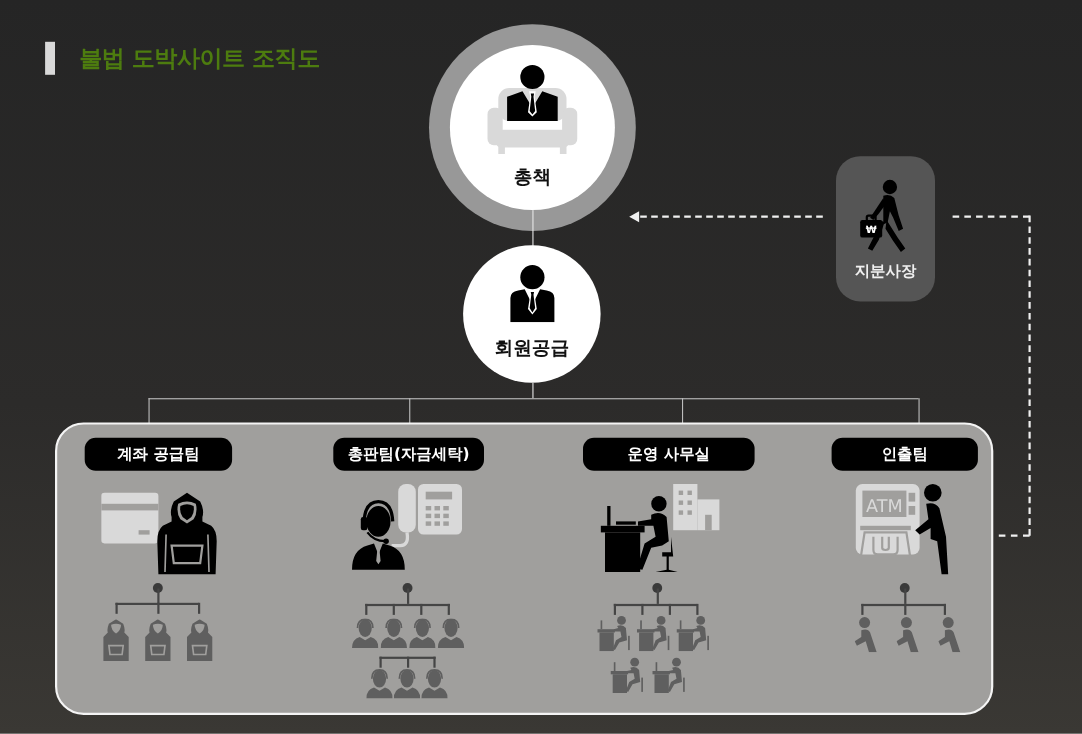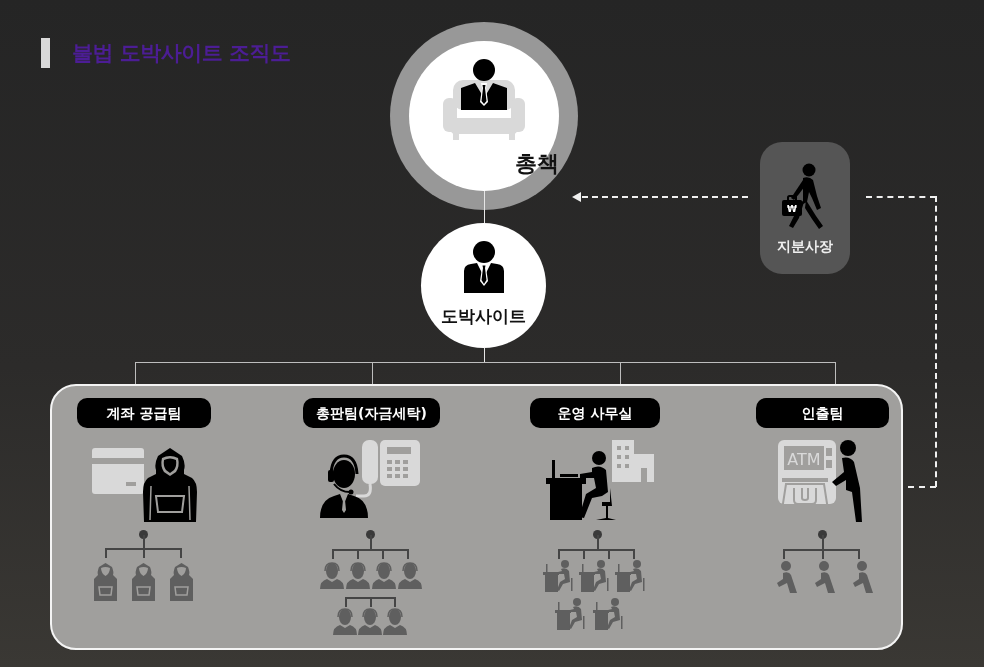--- a/index.html
+++ b/index.html
@@ -5,25 +5,25 @@
   * { box-sizing: border-box; margin: 0; padding: 0; }
   html, body { width: 984px; height: 667px; overflow: hidden; }
   body {
     font-family: "DejaVu Sans", "Liberation Sans", sans-serif;
     background: linear-gradient(180deg, #252525 0%, #2c2b2a 55%, #3a3834 100%);
     position: relative;
     color: #fff;
   }
   .abs { position: absolute; }
   .title-bar { left: 41px; top: 38px; width: 9px; height: 30px; background: #d9d9d9; }
-  .title { left: 72px; top: 38px; font-size: 21px; font-weight: bold; letter-spacing: -0.5px; color: #4c1d95; line-height: 30px; }
+  .title { left: 72px; top: 38px; font-size: 21px; font-weight: bold; letter-spacing: -0.5px; color: #4d7c0f; line-height: 30px; }
 
   .ceo-ring { left: 390px; top: 22px; width: 188px; height: 188px; border-radius: 50%; background: #989898; }
   .ceo-inner { left: 409px; top: 41px; width: 150px; height: 150px; border-radius: 50%; background: #fff; }
-  .ceo-label { left: 409px; top: 149px; width: 150px; text-align: right; font-size: 22px; font-weight: bold; color: #111; }
+  .ceo-label { left: 409px; top: 149px; width: 150px; text-align: center; font-size: 17px; font-weight: bold; color: #111; }
 
   .vline { background: #e6e6e6; width: 1px; }
   .hline { background: #bdbdbd; height: 1px; }
 
   .boss { left: 421px; top: 223px; width: 125px; height: 125px; border-radius: 50%; background: #fff; }
   .boss-label { left: 421px; top: 305px; width: 125px; text-align: center; font-size: 17px; font-weight: bold; color: #111; }
 
   .laundry { left: 760px; top: 142px; width: 90px; height: 132px; border-radius: 22px; background: #555555; }
   .laundry-label { left: 760px; top: 238px; width: 90px; text-align: center; font-size: 14px; font-weight: bold; color: #f0f0f0; }
 
@@ -67,21 +67,21 @@
 
 <div class="abs boss"></div>
 <div class="abs" style="left:463px;top:241px;">
   <svg width="42" height="52" viewBox="0 0 42 52">
     <circle cx="21" cy="11" r="11" fill="#000"></circle>
     <path d="M1 30 Q1 24 8 23 L14 22 L21 36 L28 22 L34 23 Q41 24 41 30 L41 52 L1 52 Z" fill="#000"></path>
     <path d="M18 23 L24 23 L23 27 L25 40 L21 45 L17 40 L19 27 Z" fill="#fff"></path>
     <path d="M19.5 24.5 L22.5 24.5 L22 27 L23.5 39 L21 43 L18.5 39 L20 27 Z" fill="#000"></path>
   </svg>
 </div>
-<div class="abs boss-label">도박사이트</div>
+<div class="abs boss-label">회원공급</div>
 
 <div class="abs vline" style="left:484px;top:348px;height:14px;"></div>
 <div class="abs hline" style="left:135px;top:362px;width:700px;"></div>
 <div class="abs vline" style="left:135px;top:362px;height:23px;background:#bdbdbd;"></div>
 <div class="abs vline" style="left:372px;top:362px;height:23px;background:#bdbdbd;"></div>
 <div class="abs vline" style="left:620px;top:362px;height:23px;background:#bdbdbd;"></div>
 <div class="abs vline" style="left:835px;top:362px;height:23px;background:#bdbdbd;"></div>
 
 <div class="abs laundry"></div>
 <div class="abs" style="left:781px;top:162px;">
@@ -214,21 +214,21 @@
       <path d="M5 9 Q5 1 12 1 Q19 1 19 9" stroke="#5f5f5f" stroke-width="1.5" fill="none"></path>
       <path d="M0 27 Q0 19 7 17 L12 20 L17 17 Q24 19 24 27 Z" fill="#5f5f5f"></path>
     </svg>
   <svg width="24" height="27" viewBox="0 0 24 27">
       <ellipse cx="12" cy="9" rx="6" ry="8" fill="#5f5f5f"></ellipse>
       <path d="M5 9 Q5 1 12 1 Q19 1 19 9" stroke="#5f5f5f" stroke-width="1.5" fill="none"></path>
       <path d="M0 27 Q0 19 7 17 L12 20 L17 17 Q24 19 24 27 Z" fill="#5f5f5f"></path>
     </svg>
 </div>
 
-<div class="abs team-pill" style="left:530px;top:398px;width:130px;">운영 사무실</div>
+<div class="abs team-pill" style="left:530px;top:398px;width:156px;">운영 사무실</div>
 <div class="abs" style="left:546px;top:440px;">
   <svg width="110" height="82" viewBox="0 0 110 82">
     <rect x="66" y="0" width="22" height="42" fill="#d9d9d9"></rect>
     <rect x="88" y="14" width="20" height="28" fill="#d9d9d9"></rect>
     <g fill="#a09f9d">
         <rect x="71" y="6" width="4" height="4"></rect>
         <rect x="79" y="6" width="4" height="4"></rect>
         <rect x="71" y="15" width="4" height="4"></rect>
         <rect x="79" y="15" width="4" height="4"></rect>
         <rect x="71" y="24" width="4" height="4"></rect>

